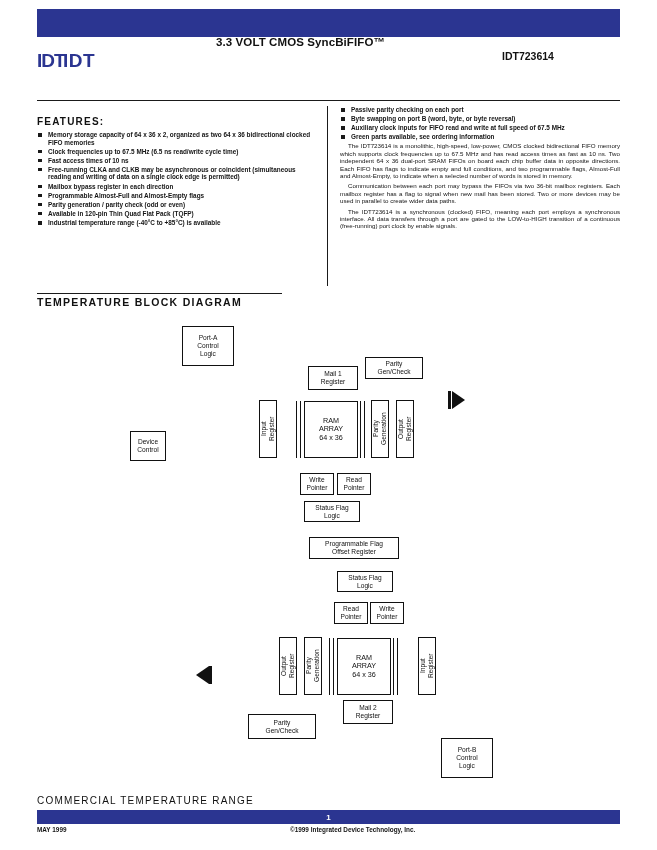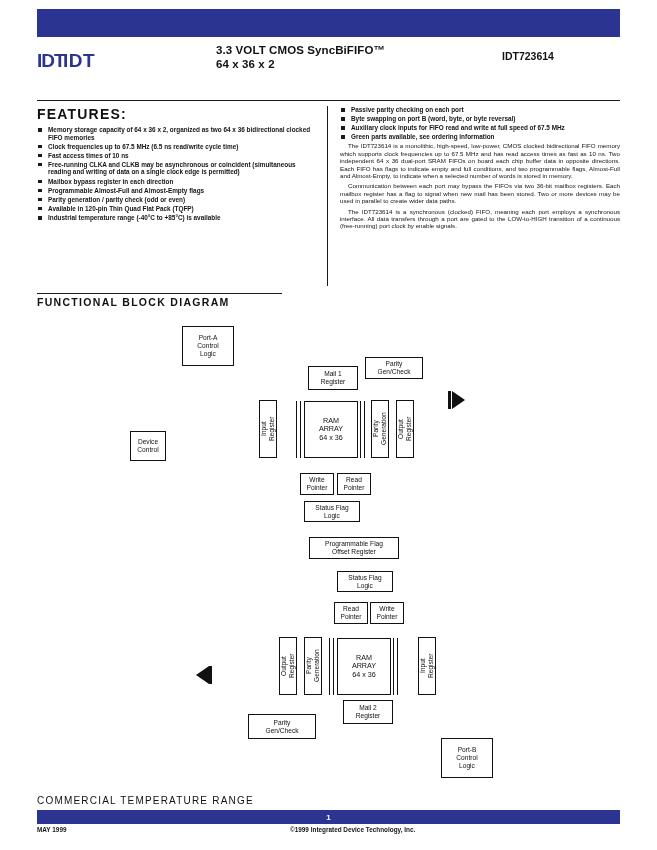--- a/index.html
+++ b/index.html
@@ -21,21 +21,21 @@
   .logo-mark{
     width:26px;height:22px;color:#2b3591;font-weight:bold;font-size:19px;
     line-height:22px;letter-spacing:-1px;
     filter:blur(0.7px);
   }
   .logo-word{
     color:#2b3591;font-weight:bold;font-size:19px;line-height:22px;
     letter-spacing:0.5px;filter:blur(0.75px);
   }
   .doc-title{
-    position:absolute;left:216px;top:44px;width:300px;
+    position:absolute;left:216px;top:36px;width:300px;
     font-size:11.5px;font-weight:bold;line-height:13.5px;
     letter-spacing:0.1px;filter:blur(0.65px);color:#111;
   }
   .part-no{
     position:absolute;right:35px;top:50px;width:120px;text-align:left;
     font-size:10.5px;font-weight:bold;line-height:12px;
     filter:blur(0.75px);color:#111;
   }
   .rule-top{
     position:absolute;left:37px;top:100px;width:583px;
@@ -47,22 +47,22 @@
     position:absolute;left:37px;top:106px;width:583px;height:180px;
     display:flex;
   }
   .col-left{width:290px;padding-right:10px;box-sizing:border-box;}
   .col-div{
     width:0;border-left:1.2px solid #1a1a1a;margin:0 0px;
   }
   .col-right{width:292px;padding-left:12px;box-sizing:border-box;}
 
   .sec-head{
-    font-size:14px;font-weight:bold;letter-spacing:1.2px;
-    margin:0 0 4px 0;filter:blur(0.7px);color:#111;
+    font-size:10px;font-weight:bold;letter-spacing:1.2px;
+    margin:10px 0 4px 0;filter:blur(0.7px);color:#111;
   }
 
   ul.feat{list-style:none;margin:0;padding:0;}
   ul.feat > li{
     position:relative;padding-left:11px;margin-bottom:1.5px;
     font-size:6.4px;line-height:7.6px;filter:blur(0.62px);color:#141414;
     font-weight:bold;
   }
   ul.feat > li::before{
     content:"";position:absolute;left:1px;top:2px;
@@ -147,21 +147,20 @@
 
 <div class="top-bar"></div>
 
 <div class="logo">
   <span class="logo-mark">IDT</span>
   <span class="logo-word">IDT</span>
 </div>
 
 <div class="doc-title">
   <div>3.3 VOLT CMOS SyncBiFIFO™</div>
-  <div>64 x 36 x 2</div>
 </div>
 
 <div class="part-no">IDT723614</div>
 
 <div class="rule-top"></div>
 
 <div class="cols">
 
   <div class="col-left">
     <div class="sec-head">FEATURES:</div>
@@ -189,21 +188,21 @@
     </ul>
     <div class="desc-body">
       <p>The IDT723614 is a monolithic, high-speed, low-power, CMOS clocked bidirectional FIFO memory which supports clock frequencies up to 67.5 MHz and has read access times as fast as 10 ns. Two independent 64 x 36 dual-port SRAM FIFOs on board each chip buffer data in opposite directions. Each FIFO has flags to indicate empty and full conditions, and two programmable flags, Almost-Full and Almost-Empty, to indicate when a selected number of words is stored in memory.</p>
       <p>Communication between each port may bypass the FIFOs via two 36-bit mailbox registers. Each mailbox register has a flag to signal when new mail has been stored. Two or more devices may be used in parallel to create wider data paths.</p>
       <p>The IDT723614 is a synchronous (clocked) FIFO, meaning each port employs a synchronous interface. All data transfers through a port are gated to the LOW-to-HIGH transition of a continuous (free-running) port clock by enable signals.</p>
     </div>
   </div>
 </div>
 
 <div class="fbd-rule"></div>
-<div class="fbd-head">FUNCTIONAL BLOCK DIAGRAM</div>
+<div class="fbd-head">TEMPERATURE BLOCK DIAGRAM</div>
 
 <div class="diagram">
 
   <div class="blk" style="left:182px;top:326px;width:52px;height:40px;">Port-A<br>Control<br>Logic</div>
 
   <div class="blk" style="left:308px;top:366px;width:50px;height:24px;">Mail 1<br>Register</div>
 
   <div class="blk" style="left:365px;top:357px;width:58px;height:22px;">Parity<br>Gen/Check</div>
 
   <div class="blk vert" style="left:259px;top:400px;width:18px;height:58px;">Input<br>Register</div>

